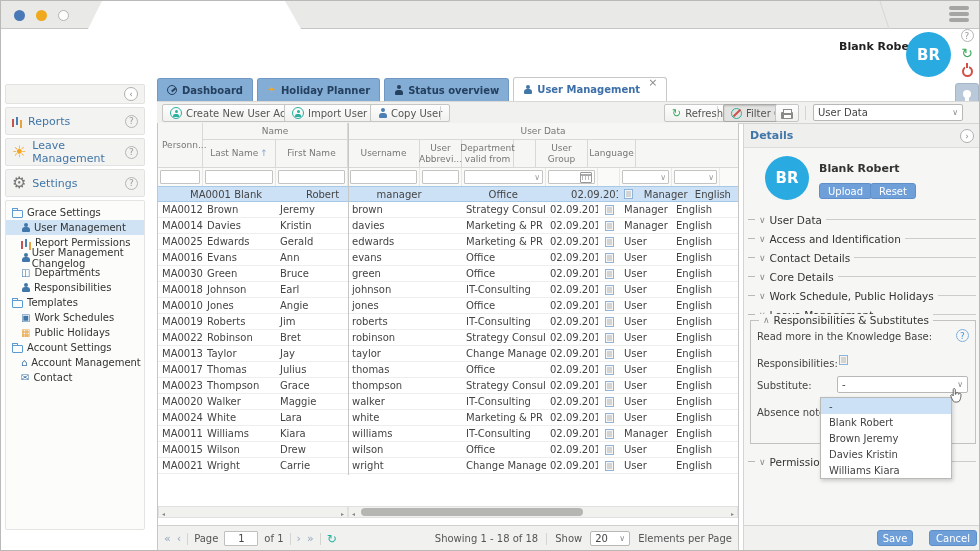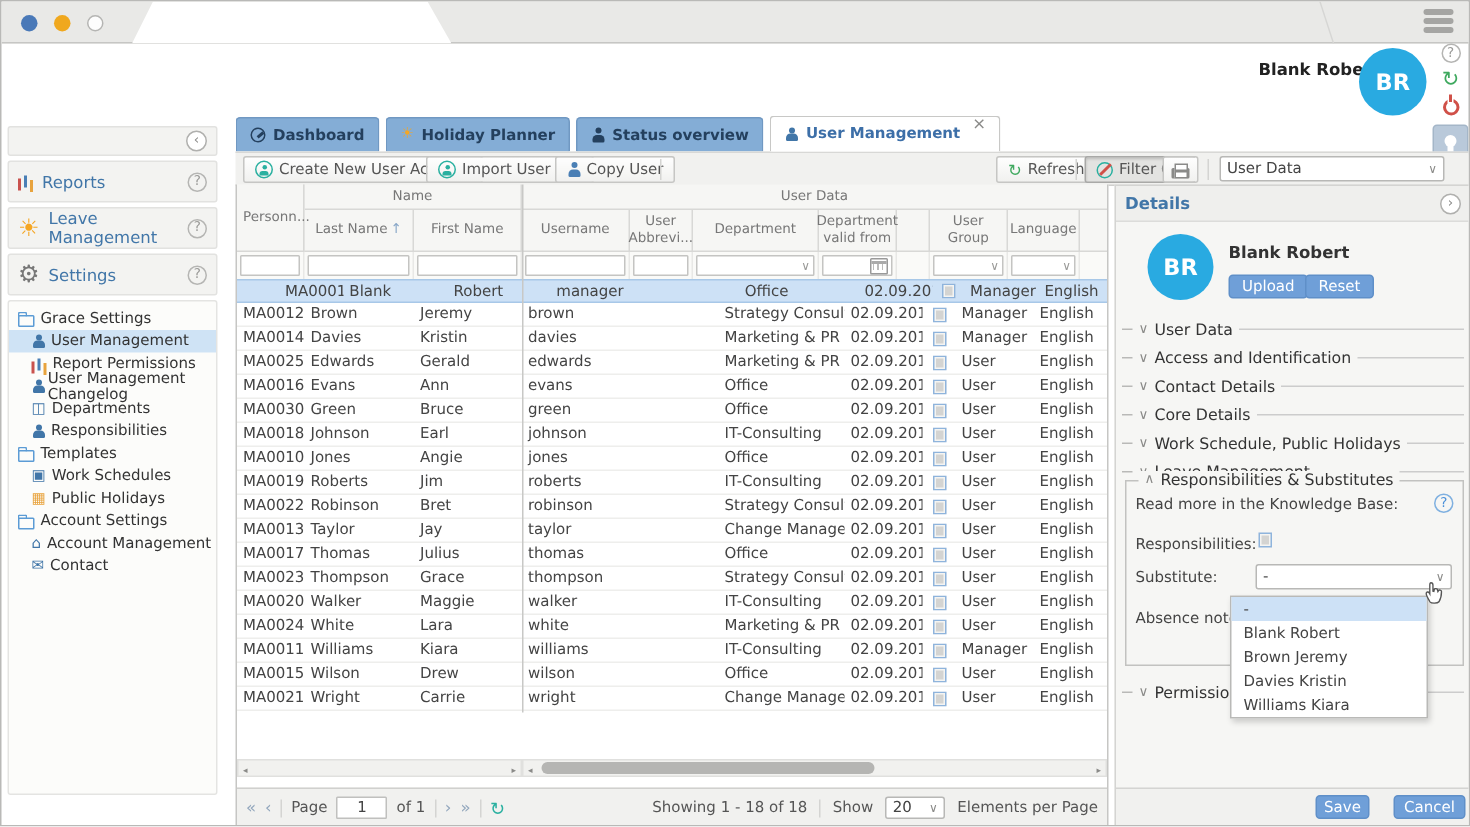--- a/index.html
+++ b/index.html
@@ -102,21 +102,21 @@
     border-bottom:1px solid #d8d8d6;display:flex;align-items:center;padding-left:4px;font-size:9px;color:#777;}
   .sort-arrow{color:#8aa8c8;margin-left:2px;}
   .frow{display:flex;height:19px;background:#fafaf8;border-bottom:1px solid #d0d0ce;}
   .fcell{display:flex;align-items:center;justify-content:center;padding:0 2px;border-right:1px solid #e8e8e6;}
   .fbox{width:100%;height:14px;background:#fff;border:1px solid #c4c4c2;border-radius:1px;display:flex;align-items:center;justify-content:flex-end;padding:0 2px;}
   .fbox .chev{color:#9a9a98;font-size:8px;}
   .rows{position:relative;}
   .row{display:flex;height:16px;align-items:center;border-bottom:1px solid #eeeeec;font-size:10px;color:#444;}
   .row.selected{background:#cde1f6;border-top:1px solid #a8c8e8;border-bottom:1px solid #a8c8e8;margin-top:-1px;padding-left:28px;}
   .cell{padding-left:4px;overflow:hidden;white-space:nowrap;}
-  .c0{width:45px;}.c1{width:73px;}.c2{width:72px;}.c3{width:72px;}.c4{width:42px;}.c5{width:84px;margin-left:17px;}
+  .c0{width:45px;}.c1{width:73px;}.c2{width:72px;}.c3{width:72px;}.c4{width:42px;}.c5{width:84px;}
   .c6{width:52px;}.c7{width:22px;display:flex;justify-content:center;padding-left:0;}.c8{width:52px;}.c9{width:48px;}
   .cfill{flex:1;border-right:none;}
   .freeze-line{position:absolute;left:190px;top:0;height:352px;border-left:1px solid #c8c8c6;}
   .hscrolls{position:absolute;left:0;top:383px;width:580px;height:12px;display:flex;}
   .htrack{height:12px;background:#f1f1ef;border:1px solid #e0e0de;position:relative;}
   .htrack.l{width:190px;}
   .htrack.r{flex:1;}
   .hthumb{position:absolute;left:12px;top:1px;width:222px;height:8px;background:#b5b5b3;border-radius:4px;}
   .harrow{position:absolute;top:3px;font-size:6px;color:#8a8a88;}
   .pagerbar{position:absolute;left:0;bottom:0;width:580px;height:26px;background:#f1f1ef;border-top:1px solid #d0d0ce;
@@ -328,23 +328,20 @@
           </span>
           <span class="gcell" style="width: 72px; align-items: center;">
             <span>First Name</span>
           </span>
           <span class="gcell" style="width: 72px;">
             <span>Username</span>
           </span>
           <span class="gcell" style="width: 42px;">
             <span>User Abbrevi...</span>
           </span>
-          <span class="gcell" style="width: 84px;">
-            <span>Department</span>
-          </span>
           <span class="gcell" style="width: 52px;">
             <span>Department valid from</span>
           </span>
           <span class="gcell" style="width: 22px;">
             <span></span>
           </span>
           <span class="gcell" style="width: 52px;">
             <span>User Group</span>
           </span>
           <span class="gcell" style="width: 48px;">

